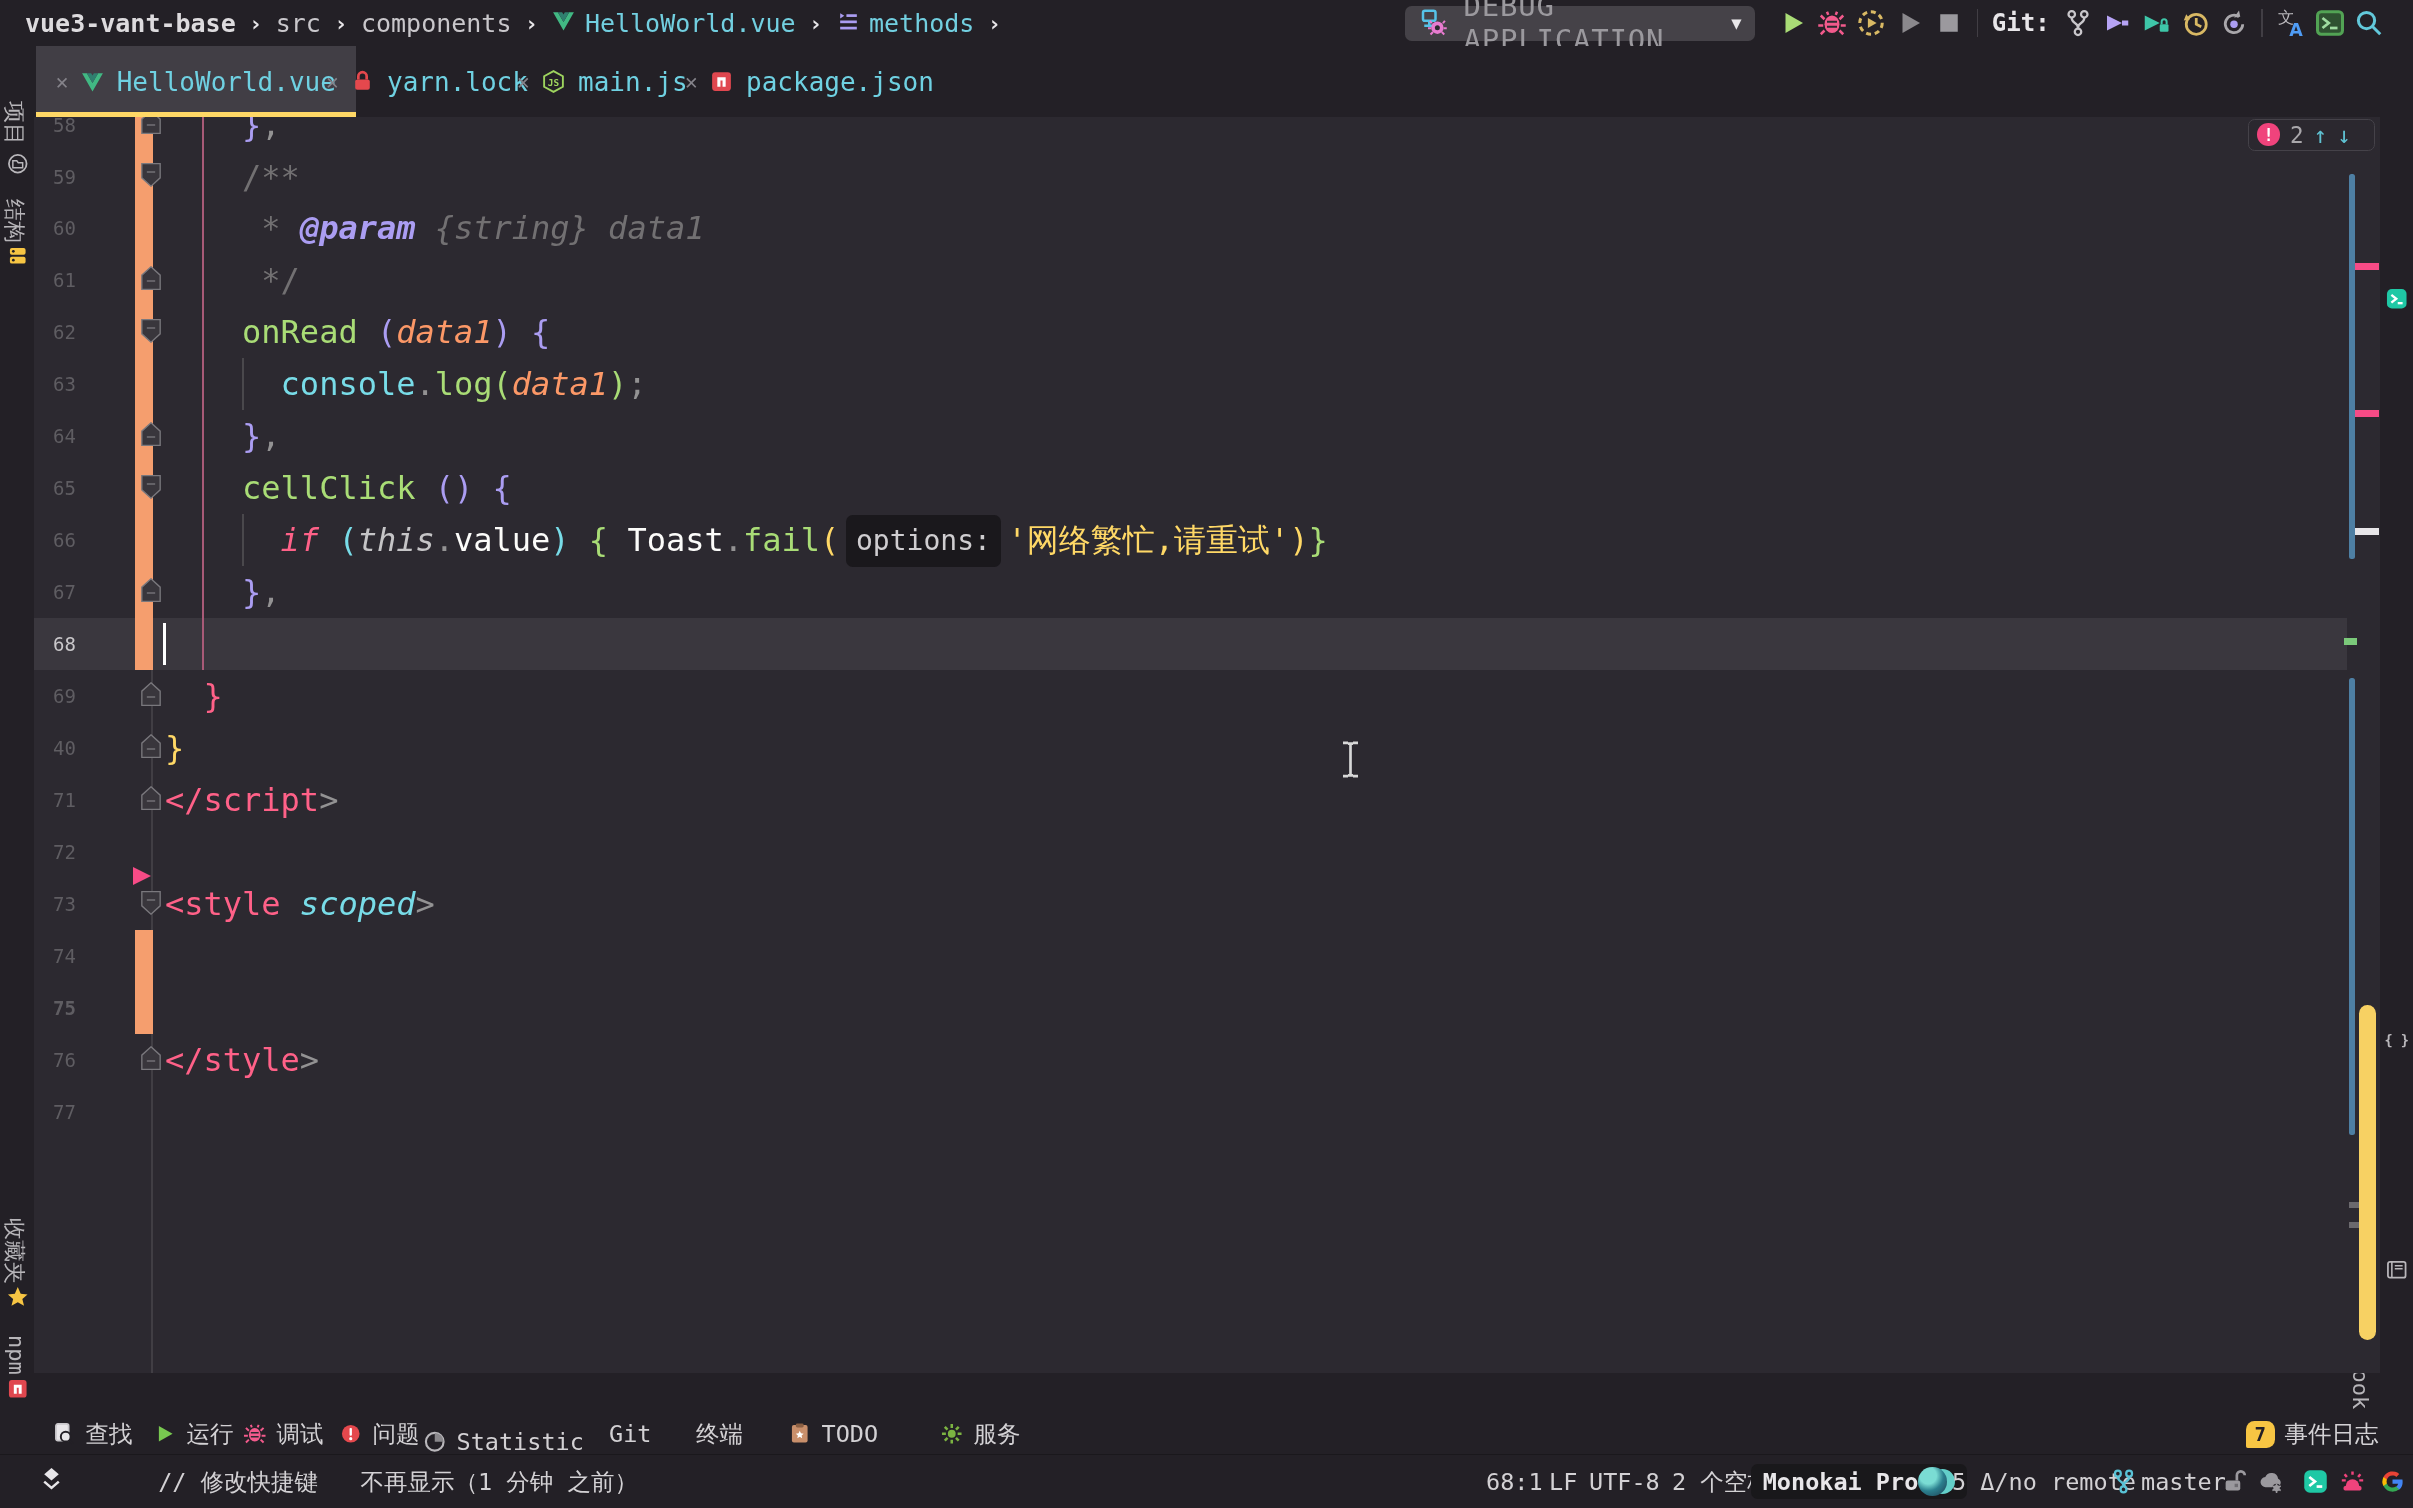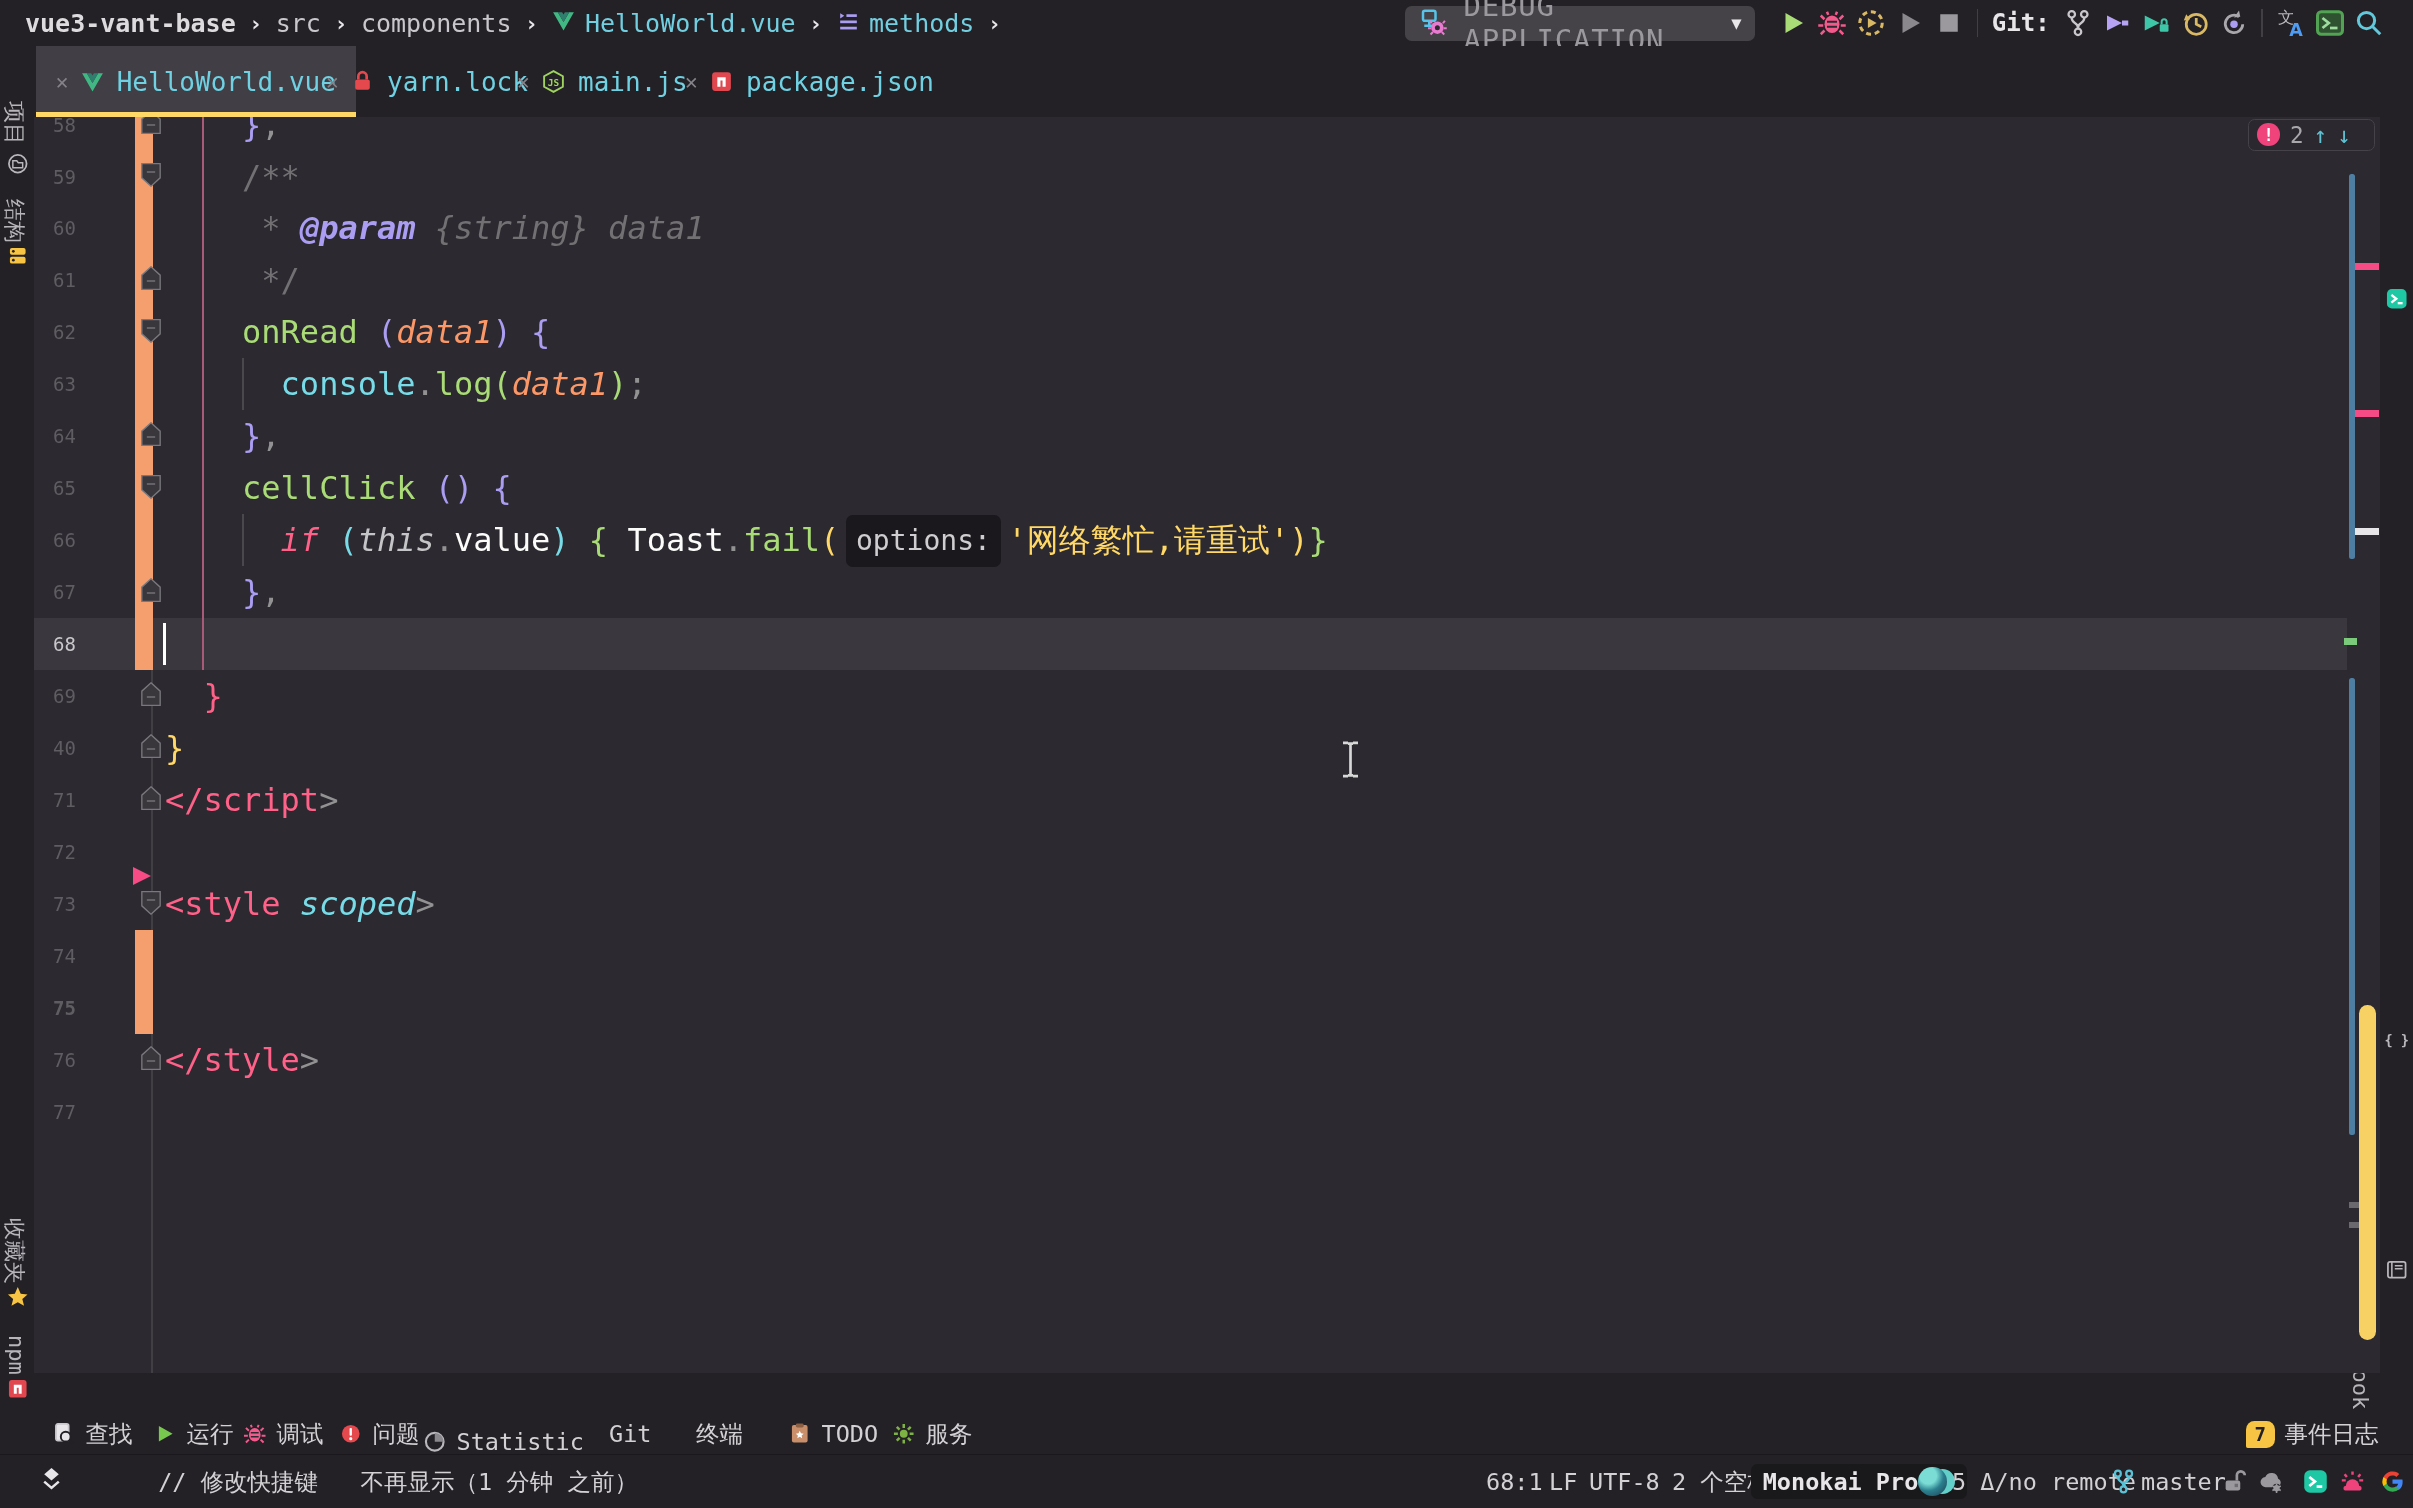--- a/index.html
+++ b/index.html
@@ -508,21 +508,21 @@
     <div class="bt-item" style="left: 788px;">
       <span style="display:flex">
         <svg width="23.5" height="23.5" viewBox="0 0 24 24" fill="none">
           <rect x="4" y="3" width="16" height="18" rx="2" fill="#c98f6b"></rect>
           <rect x="8" y="1.5" width="8" height="4" rx="1.5" fill="#8a5f43"></rect>
           <path d="M12 9l1.2 2.6 2.8.3-2.1 1.9.6 2.8L12 15l-2.5 1.6.6-2.8L8 11.9l2.8-.3Z" fill="#fff"></path>
         </svg>
       </span>
       <span>TODO</span>
     </div>
-    <div class="bt-item" style="left: 892px;">
+    <div class="bt-item" style="left: 940px;">
       <span style="display:flex">
         <svg width="23.5" height="23.5" viewBox="0 0 24 24" fill="none">
           <circle cx="12" cy="12" r="4" fill="#7cb342"></circle>
           <path d="M12 2v4M12 18v4M2 12h4M18 12h4M4.9 4.9l2.8 2.8M16.3 16.3l2.8 2.8M19.1 4.9l-2.8 2.8M7.7 16.3l-2.8 2.8" stroke="#7cb342" stroke-width="2.6"></path>
         </svg>
       </span>
       <span>服务</span>
     </div>
   </div>
 

